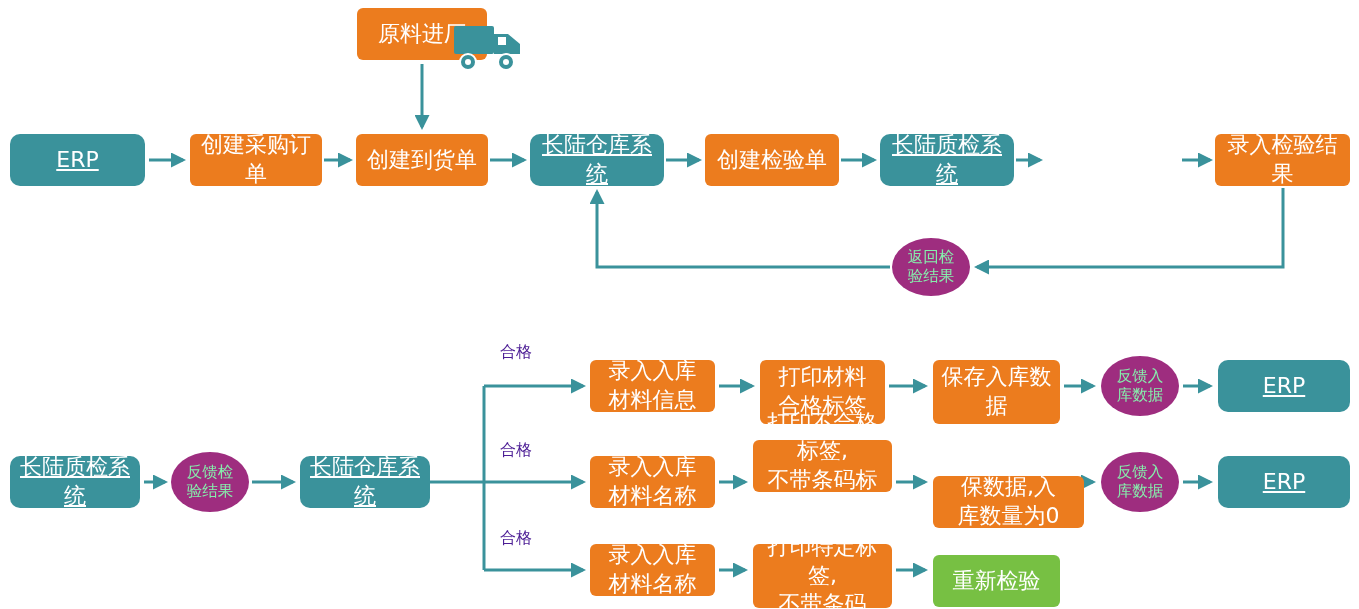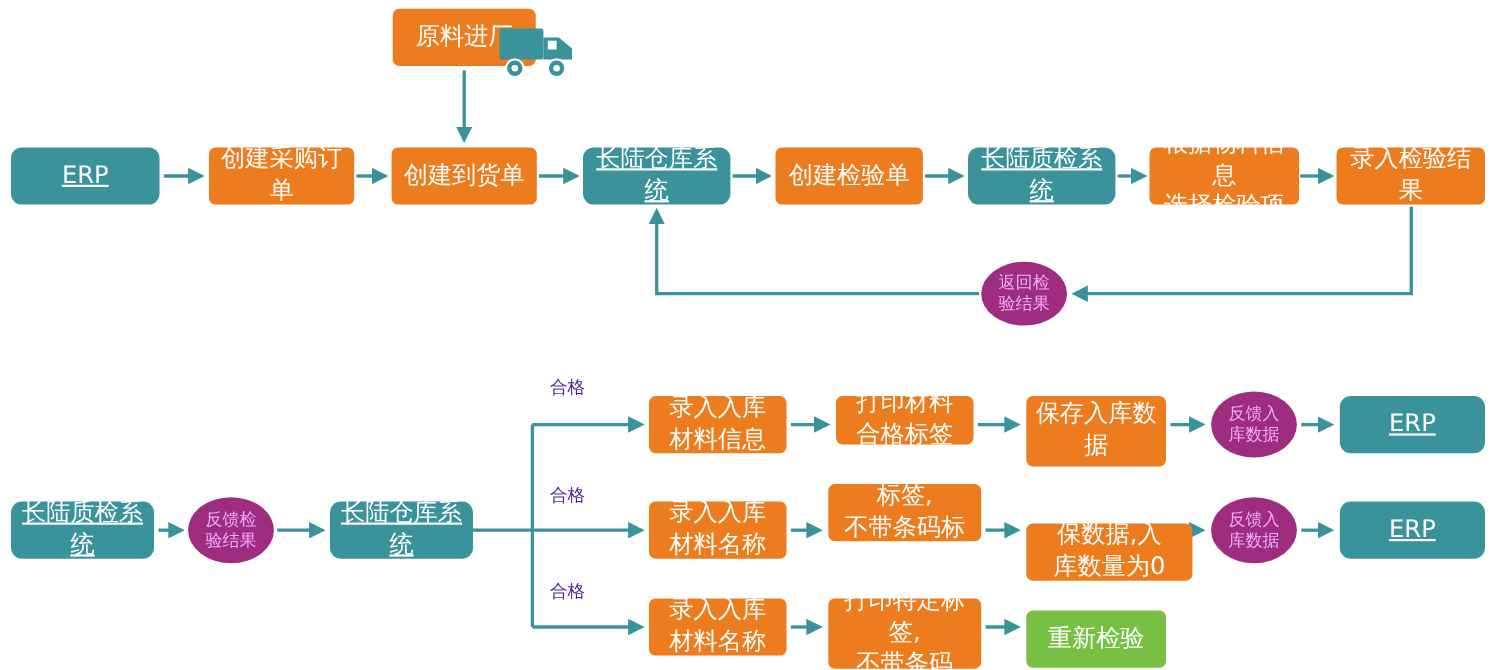--- a/index.html
+++ b/index.html
@@ -15,21 +15,21 @@
     position:absolute; display:flex; align-items:center; justify-content:center;
     text-align:center; color:#fff; font-size:22px; line-height:1.3;
     white-space:pre-line; border-radius:6px; padding:4px 6px;
   }
   .teal   { background:var(--teal,#3a929b); border-radius:10px;text-decoration:underline; }
   .orange { background:var(--orange,#ec7c1e); }
   .green  { background:var(--green,#77c043);margin-top:11px; }
 
   .ellipse {
     position:absolute; display:flex; align-items:center; justify-content:center;
-    text-align:center; color:#f0abfc; background:var(--purple,#9e2d7f);
+    text-align:center; color:#86efac; background:var(--purple,#9e2d7f);
     border-radius:50%; font-size:15.5px; line-height:1.25; white-space:pre-line;
   }
   .branch-label { position:absolute; color:#4c1d95; font-size:16px; }
   .truck { position:absolute; }
 </style>
 </head>
 <body>
 
 <div class="canvas">
 
@@ -87,39 +87,37 @@
     <circle cx="54" cy="44" r="8" fill="#3a929b" stroke="#ffffff" stroke-width="2"></circle>
     <circle cx="54" cy="44" r="3" fill="#ffffff"></circle>
   </svg>
 
   <div class="node teal" style="left:10px;top:134px;width:135px;height:52px">ERP</div>
   <div class="node orange" style="left:190px;top:134px;width:132px;height:52px">创建采购订单</div>
   <div class="node orange" style="left:356px;top:134px;width:132px;height:52px">创建到货单</div>
   <div class="node teal" style="left:530px;top:134px;width:134px;height:52px">长陆仓库系统</div>
   <div class="node orange" style="left:705px;top:134px;width:134px;height:52px">创建检验单</div>
   <div class="node teal" style="left:880px;top:134px;width:134px;height:52px">长陆质检系统</div>
-  <div class="node orange" style="left:1045px;top:134px;width:136px;height:52px">根据物料信息
-选择检验项</div>
   <div class="node orange" style="left:1215px;top:134px;width:135px;height:52px">录入检验结果</div>
 
   <div class="ellipse" style="left:892px;top:238px;width:78px;height:58px">返回检
 验结果</div>
 
   <div class="node teal" style="left:10px;top:456px;width:130px;height:52px">长陆质检系统</div>
   <div class="ellipse" style="left:171px;top:452px;width:78px;height:60px">反馈检
 验结果</div>
   <div class="node teal" style="left:300px;top:456px;width:130px;height:52px">长陆仓库系统</div>
 
   <div class="branch-label" style="left:500px;top:342px">合格</div>
   <div class="branch-label" style="left:500px;top:440px">合格</div>
   <div class="branch-label" style="left:500px;top:528px">合格</div>
 
   <div class="node orange" style="left:590px;top:360px;width:125px;height:52px">录入入库
 材料信息</div>
-  <div class="node orange" style="left:760px;top:360px;width:125px;height:44px">打印材料
+  <div class="node orange" style="left:760px;top:360px;width:125px;height:64px">打印材料
 合格标签</div>
   <div class="node orange" style="left:933px;top:360px;width:127px;height:64px">保存入库数据</div>
   <div class="ellipse" style="left:1101px;top:356px;width:78px;height:60px">反馈入
 库数据</div>
   <div class="node teal" style="left:1218px;top:360px;width:132px;height:52px">ERP</div>
 
   <div class="node orange" style="left:590px;top:456px;width:125px;height:52px">录入入库
 材料名称</div>
   <div class="node orange" style="left:753px;top:440px;width:139px;height:52px">打印不合格标签,
 不带条码标签</div>

